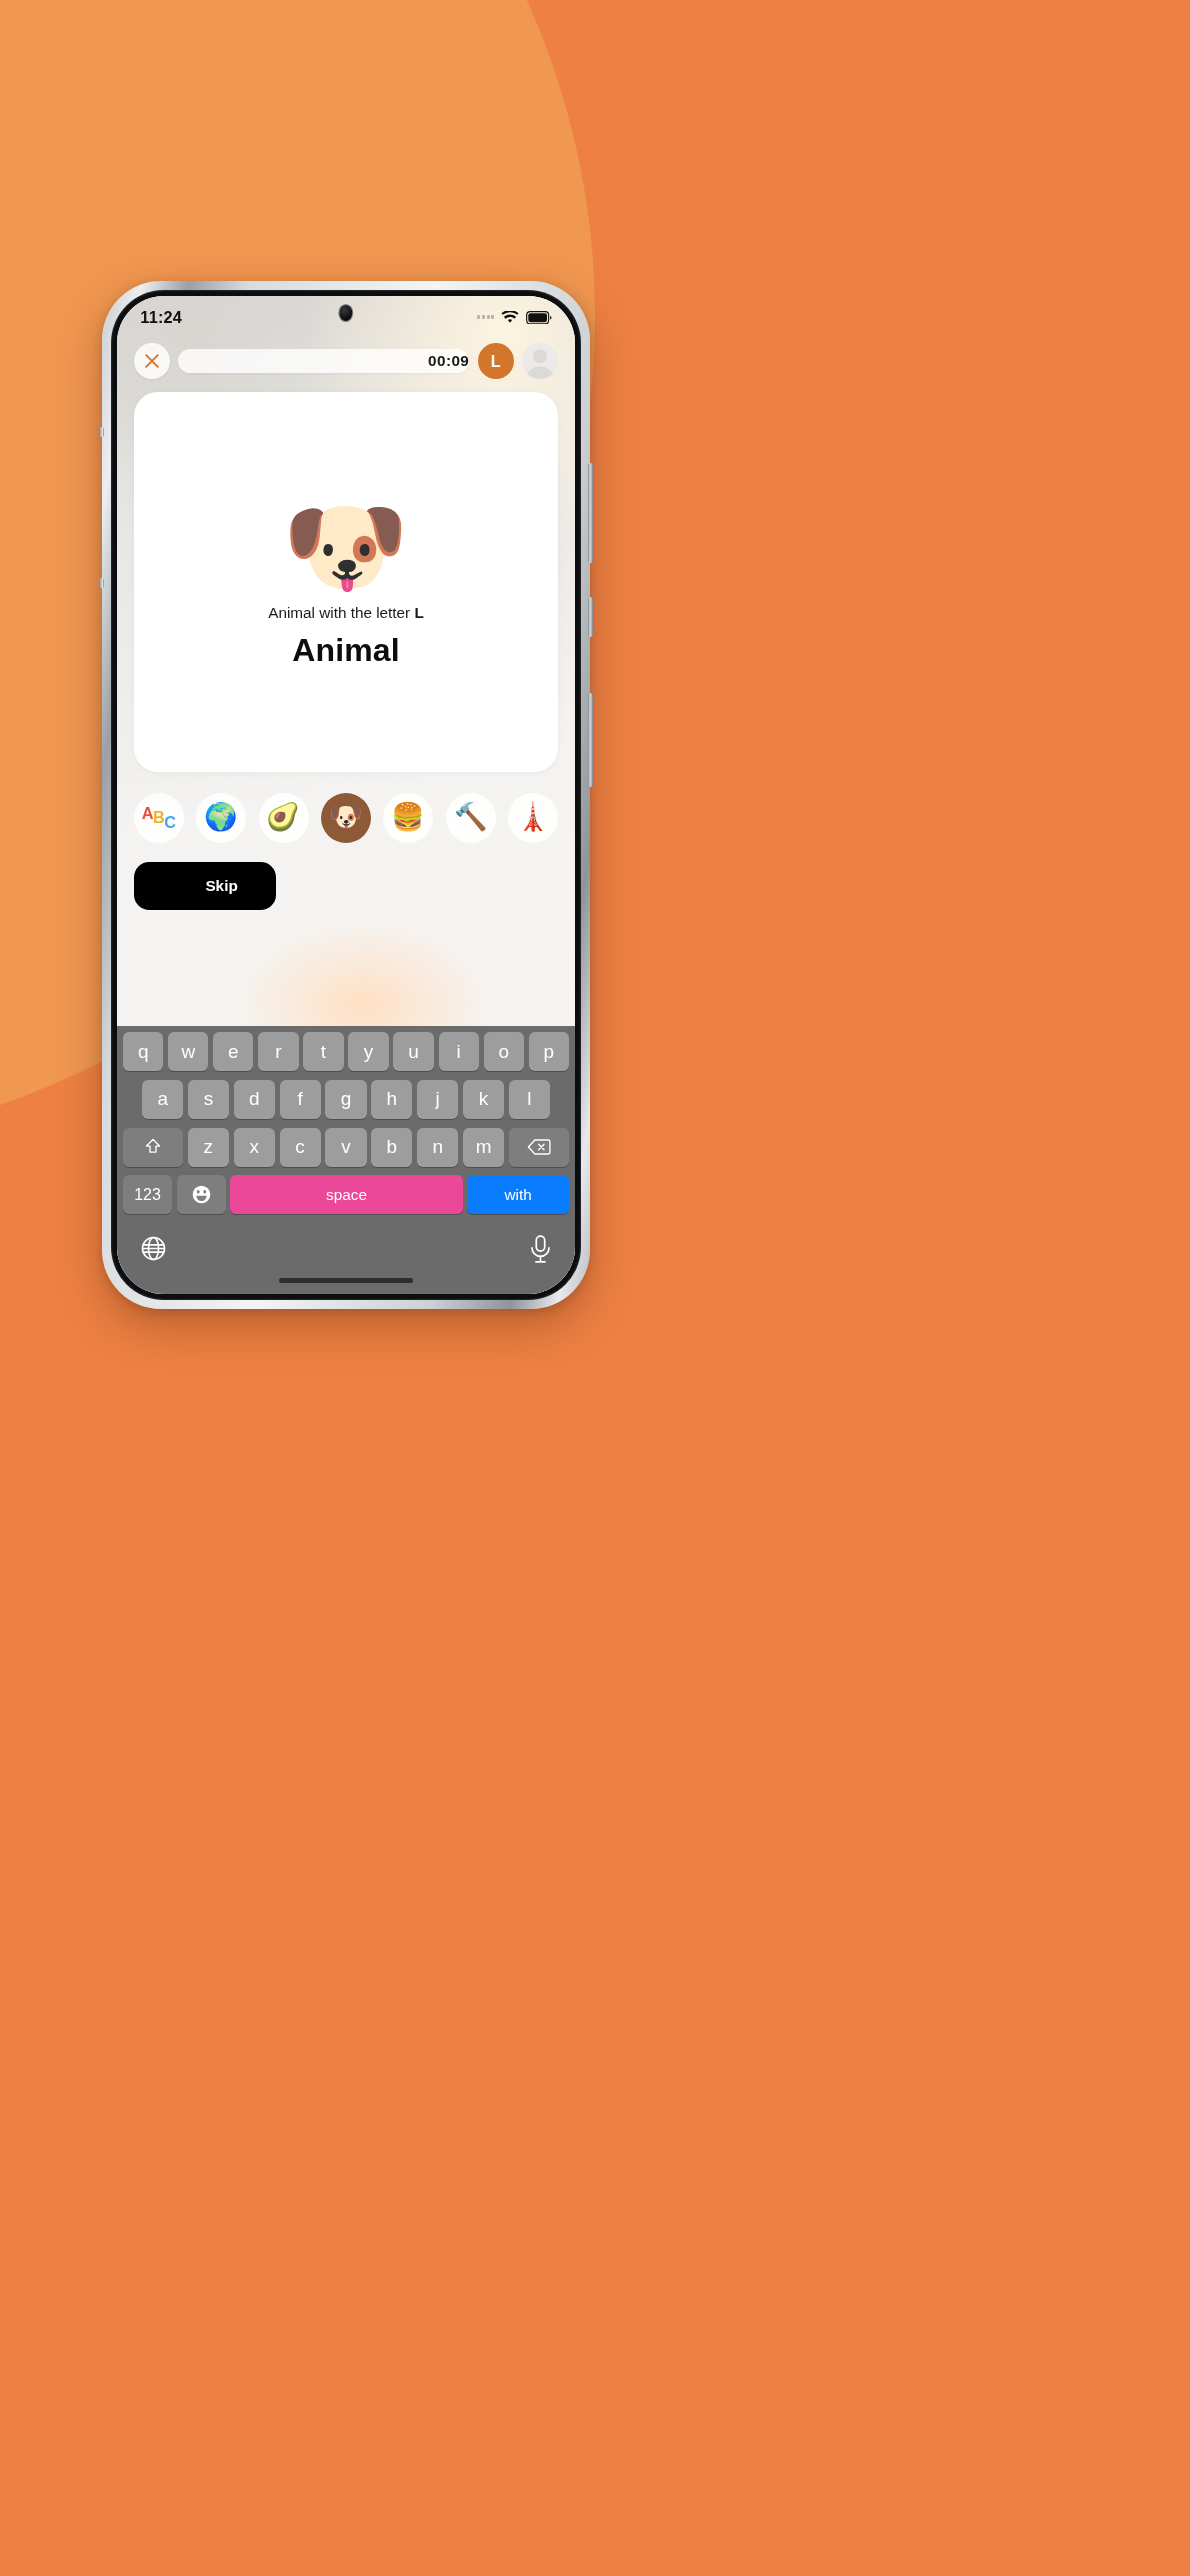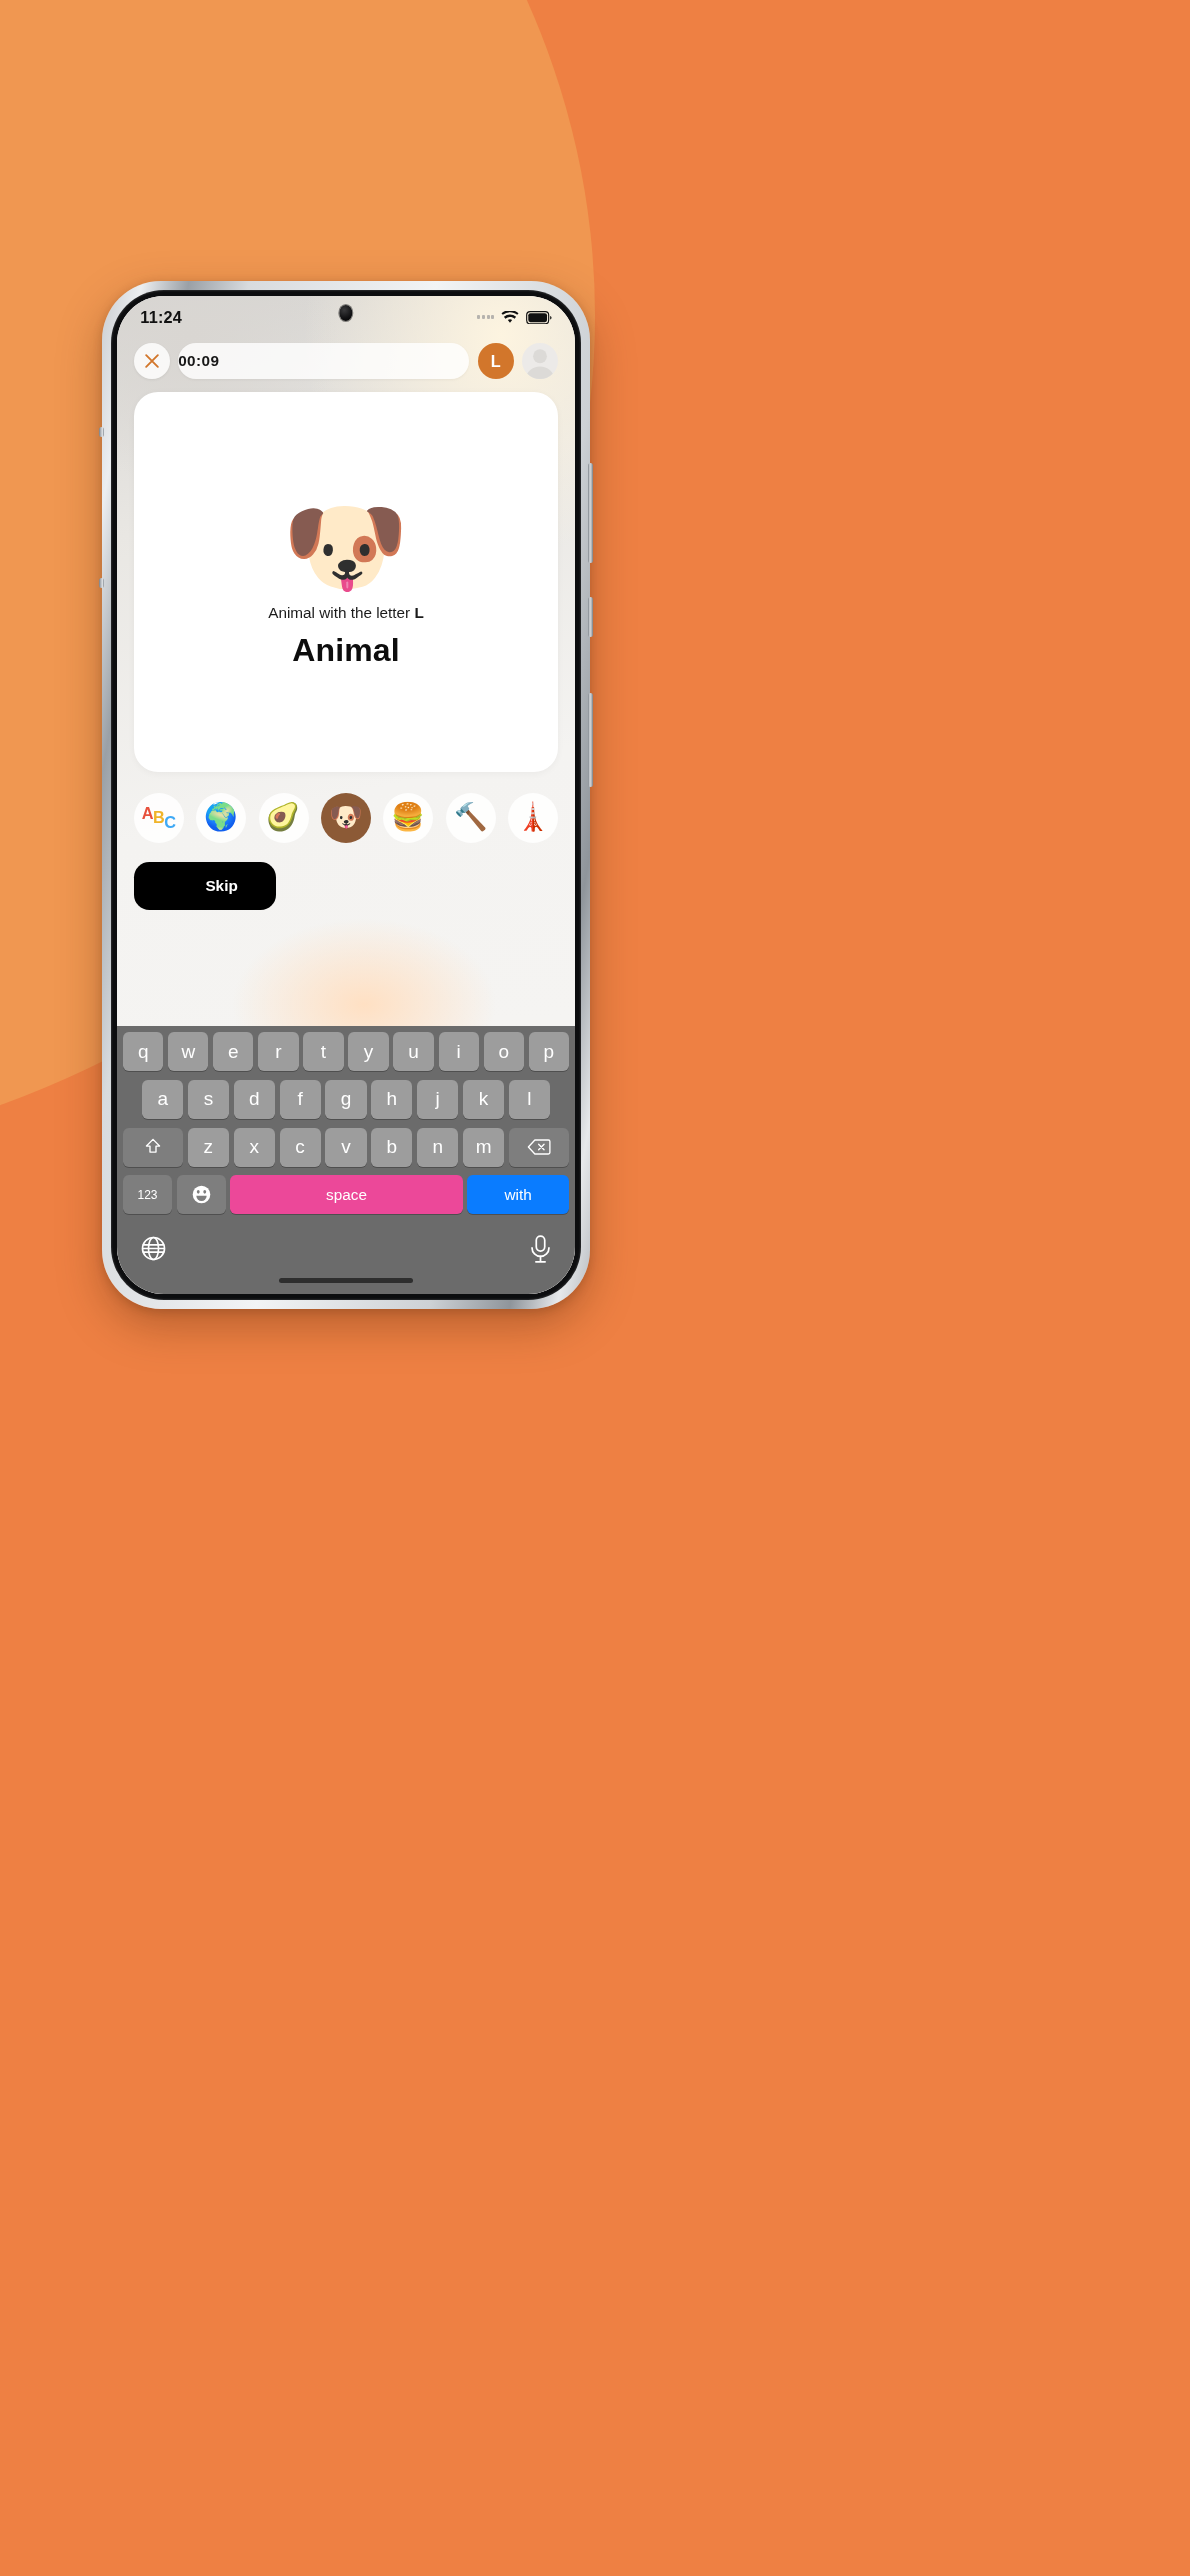--- a/index.html
+++ b/index.html
@@ -94,23 +94,23 @@
     flex:none;
   }
   .close-btn {
     width:36px; height:36px; border-radius:50%;
     background:rgba(255,255,255,.82);
     display:flex; align-items:center; justify-content:center;
     flex:none;
     box-shadow:0 1px 2.9px rgba(0,0,0,.07);
   }
   .timer-pill {
-    flex:1; height:36px; border-radius:18px;
+    flex:1; height:24px; border-radius:18px;
     background:rgba(255,255,255,.80);
-    display:flex; align-items:center; justify-content:flex-start;
+    display:flex; align-items:center; justify-content:flex-end;
     box-shadow:0 1px 2.9px rgba(0,0,0,.05);
   }
   .timer-pill span { font-size:15.3px; font-weight:700; color:#181818; letter-spacing:0.4px; }
   .av {
     width:36px; height:36px; border-radius:50%;
     display:flex; align-items:center; justify-content:center;
     flex:none; overflow:hidden;
   }
   .av.primary { background:#D2762B; }
   .av.primary span { color:#fff; font-size:16.3px; font-weight:700; }
@@ -195,21 +195,21 @@
     background:#9D9D9D;
     display:flex; align-items:center; justify-content:center;
     color:#fff; font-size:19px;
     box-shadow:0 1px 0 rgba(0,0,0,.26);
     font-weight:400;
   }
   .krow.r2 { padding:0 22px; }
   .krow.r3 { padding:0 2.9px; }
   .key.wide { flex:1.46; background:#7E7E7E; font-size:16.3px; }
   .key.space { flex:5.6; background:#ec4899; font-size:15.3px; }
-  .key.num  { flex:1.18; background:#7E7E7E; font-size:12px; }
+  .key.num  { flex:1.18; background:#7E7E7E; font-size:16px; }
   .key.emoji{ flex:1.18; background:#7E7E7E; font-size:19px; }
   .key.done { flex:2.45; background:#0A7CFF; font-size:15.3px; }
   .kb-bottom {
     height:71px;
     display:flex; align-items:flex-start; justify-content:space-between;
     padding:11.5px 19px 0 19px;
   }
   .home-ind {
     position:absolute; left:50%; bottom:10.5px; transform:translateX(-50%);
     width:134px; height:4.8px; border-radius:2.9px; background:#2e2e2e;

